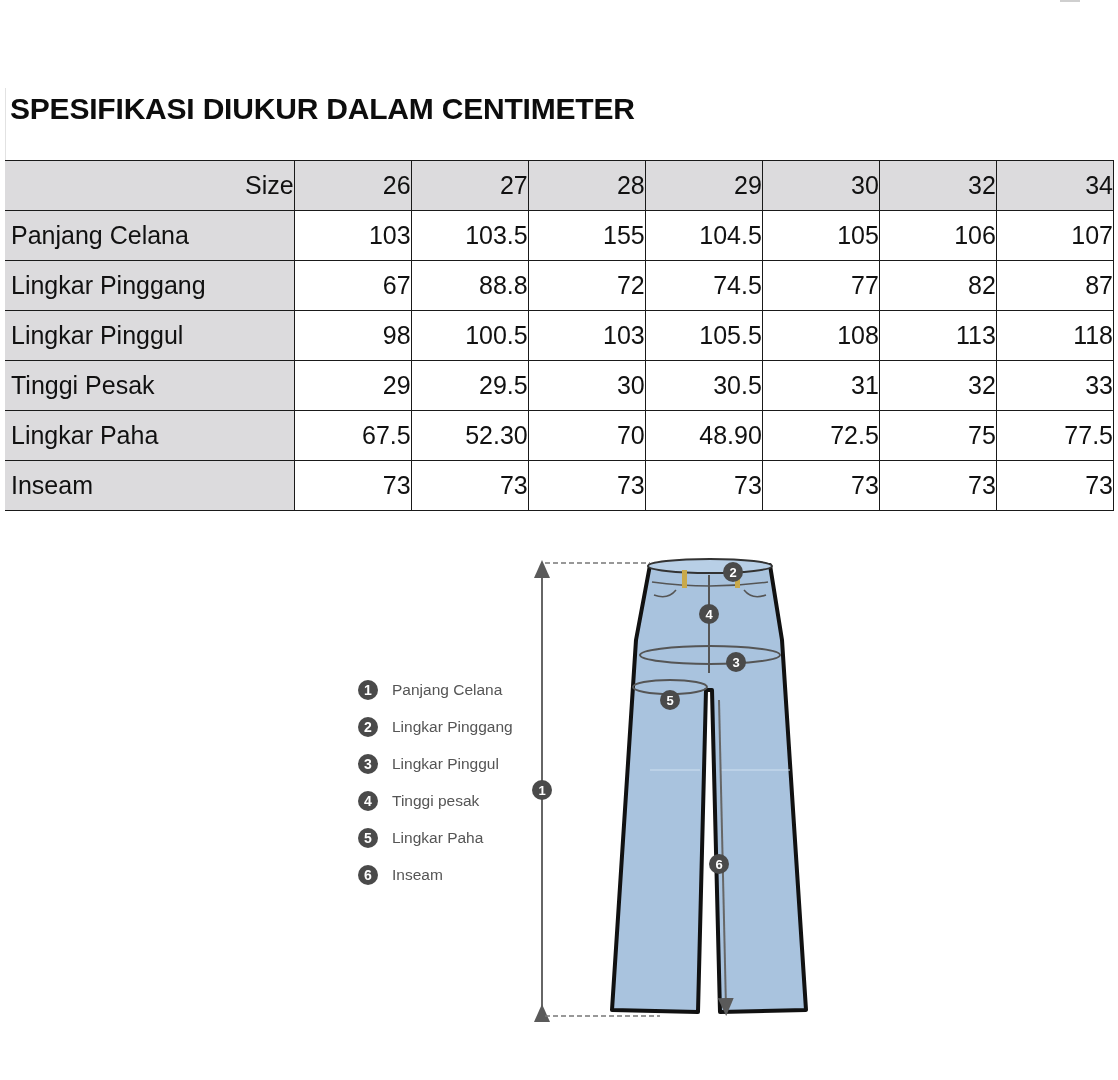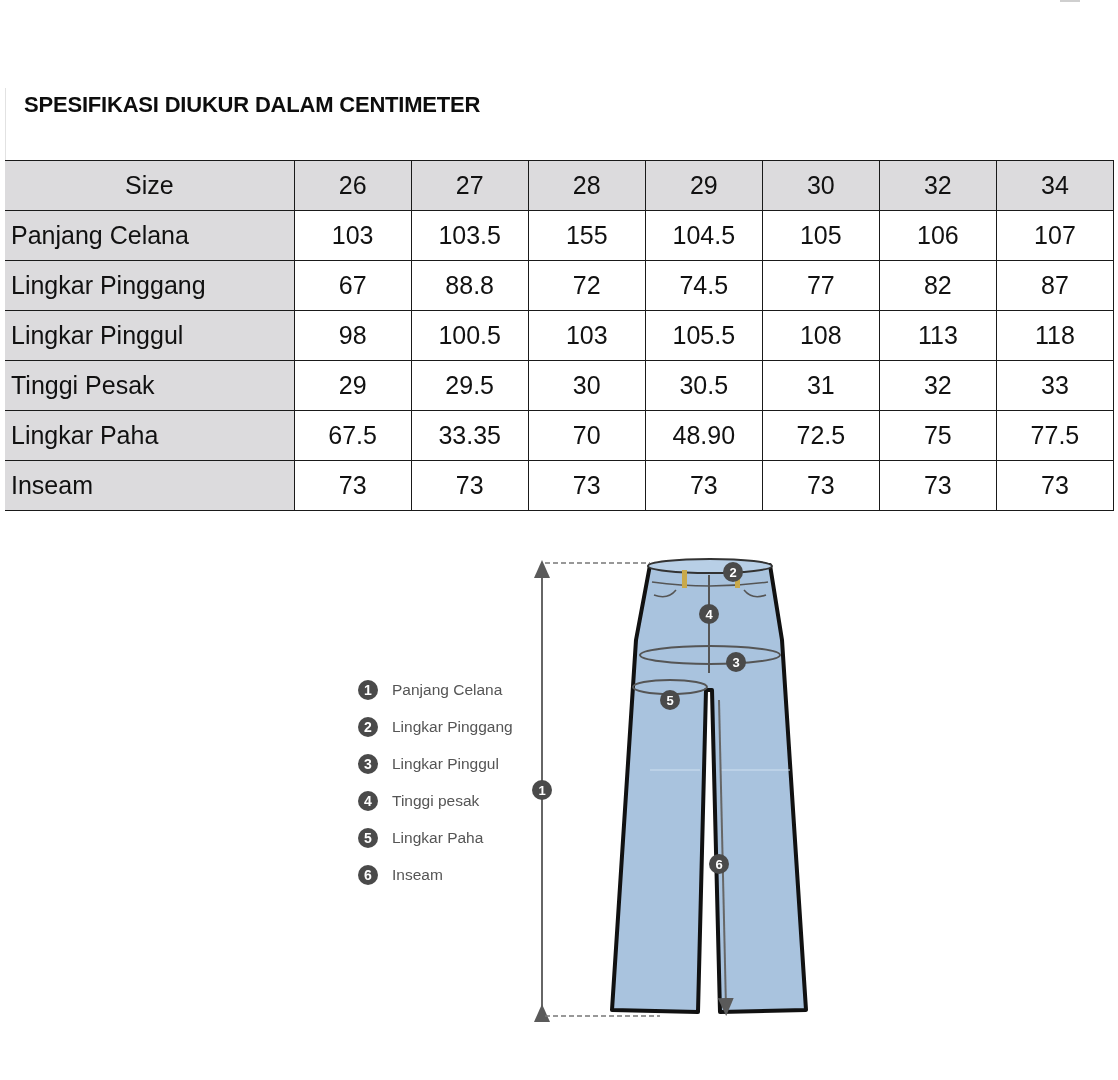--- a/index.html
+++ b/index.html
@@ -2,24 +2,24 @@
 <html><head>
 <meta charset="utf-8">
 <style>
   * { box-sizing: border-box; margin: 0; padding: 0; }
   html, body { width: 1118px; height: 1080px; background: #ffffff; overflow: hidden; }
   body { position: relative; font-family: "Liberation Sans", sans-serif; color: #111; }
 
   .top-mark { position: absolute; left: 1060px; top: 0; width: 20px; height: 2px; background: #cfcfcf; }
   .left-rule { position: absolute; left: 5px; top: 88px; width: 1px; height: 72px; background: #e2e2e2; }
 
-  .title { position: absolute; left: 24px; top: 92px; font-size: 22px; font-weight: bold; letter-spacing: -0.2px; color: #0d0d0d; }
+  .title { position: absolute; left: 10px; top: 92px; font-size: 30px; font-weight: bold; letter-spacing: -0.2px; color: #0d0d0d; }
 
   table.spec { position: absolute; left: 5px; top: 160px; border-collapse: collapse; table-layout: fixed; width: 1109px; }
-  table.spec td, table.spec th { height: 50px; border: 1px solid #1a1a1a; font-size: 25px; font-weight: normal; text-align: center; padding: 0; color: #111; }
+  table.spec td, table.spec th { height: 50px; border: 1px solid #1a1a1a; font-size: 25px; font-weight: normal; text-align: right; padding: 0; color: #111; }
   table.spec tr > *:first-child { border-left: none; }
   table.spec th { background: #dcdbdd; }
   table.spec td.label { background: #dcdbdd; text-align: left; padding-left: 6px; }
   col.c0 { width: 289px; }
   col.cn { width: 117px; }
 
   .diagram { position: absolute; left: 0; top: 540px; width: 1118px; height: 500px; }
   .legend { position: absolute; left: 358px; top: 131px; }
   .legend-item { display: flex; align-items: center; height: 37px; }
   .legend-num { width: 20px; height: 20px; border-radius: 50%; background: #4a4a4a; color: #fff; font-size: 14px; font-weight: bold; display: flex; align-items: center; justify-content: center; margin-right: 14px; }
@@ -93,21 +93,21 @@
       <td>29.5</td>
       <td>30</td>
       <td>30.5</td>
       <td>31</td>
       <td>32</td>
       <td>33</td>
     </tr>
     <tr>
       <td class="label">Lingkar Paha</td>
       <td>67.5</td>
-      <td>33.35</td>
+      <td>52.30</td>
       <td>70</td>
       <td>48.90</td>
       <td>72.5</td>
       <td>75</td>
       <td>77.5</td>
     </tr>
     <tr>
       <td class="label">Inseam</td>
       <td>73</td>
       <td>73</td>

